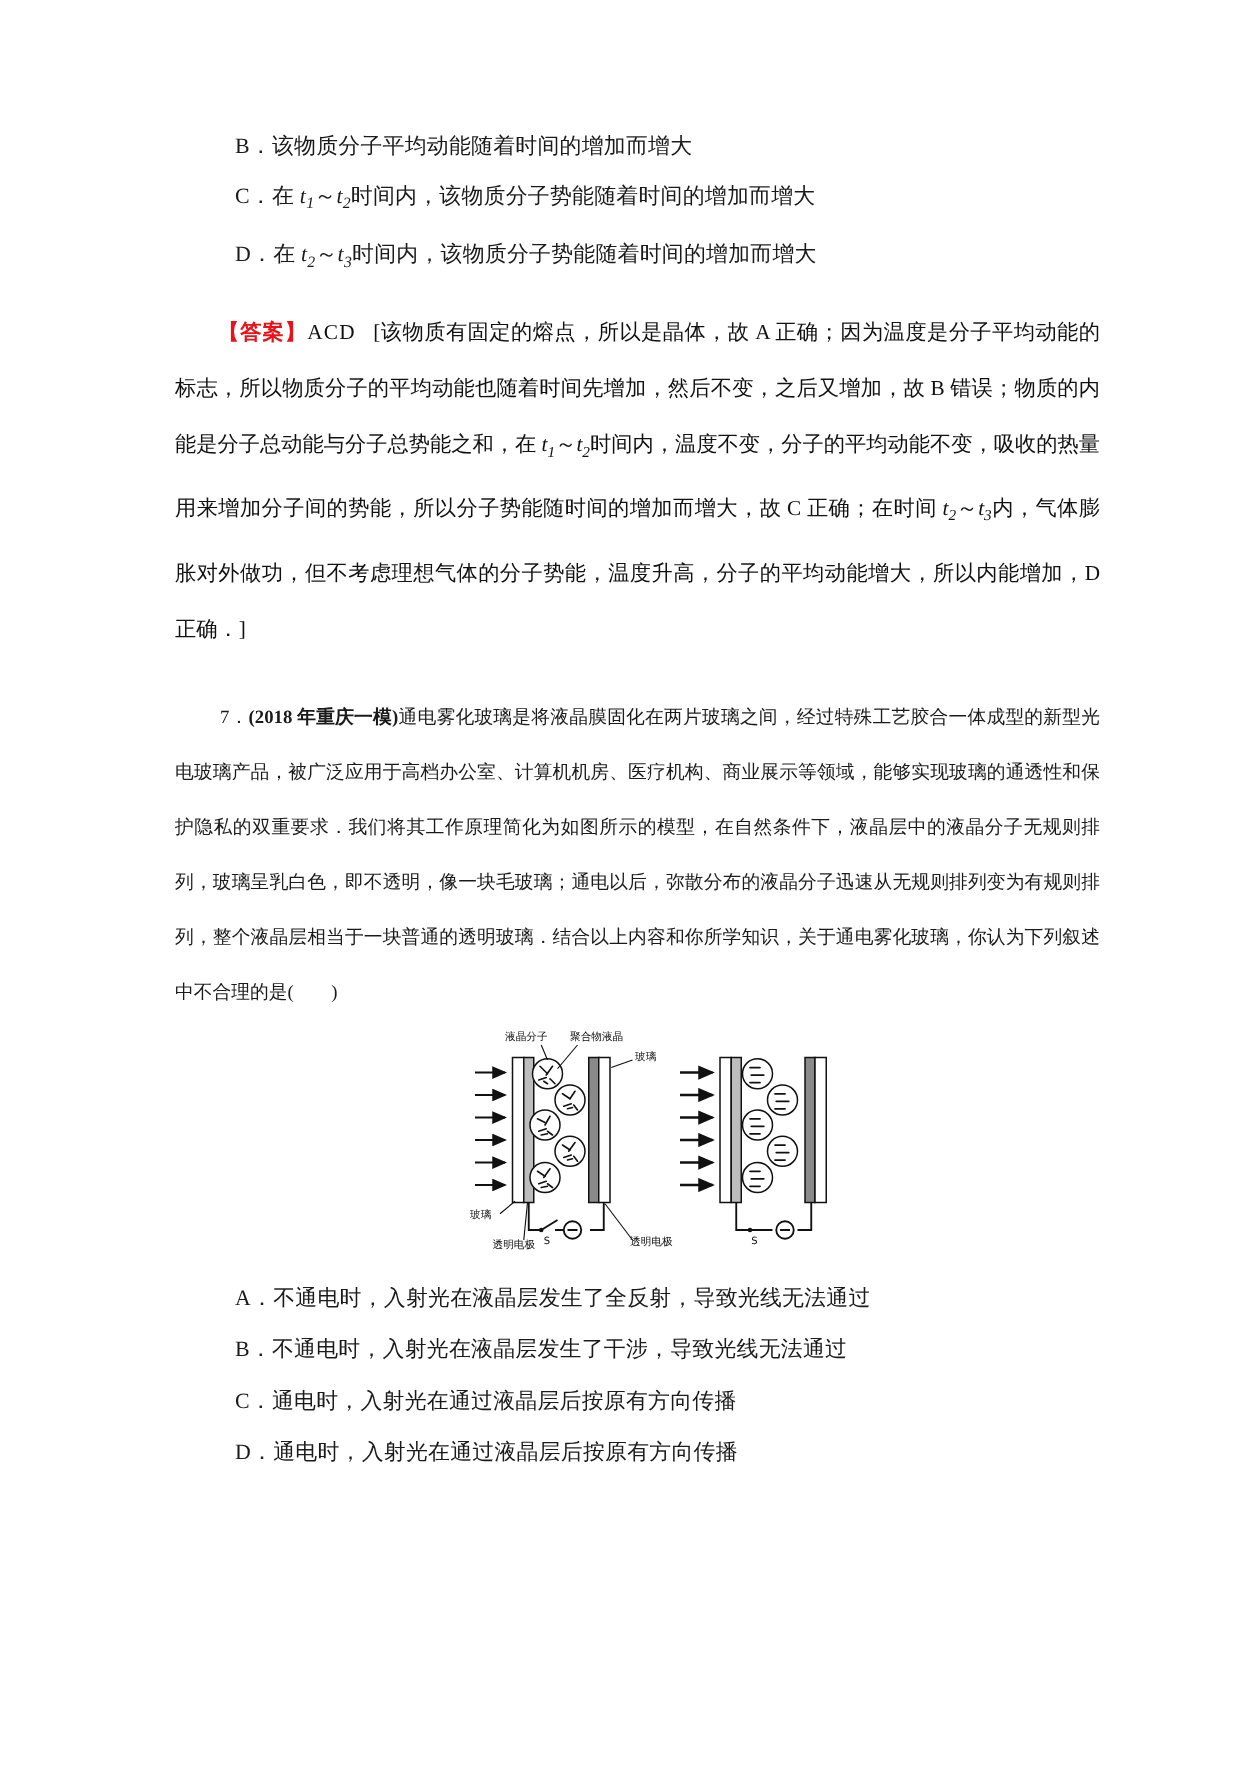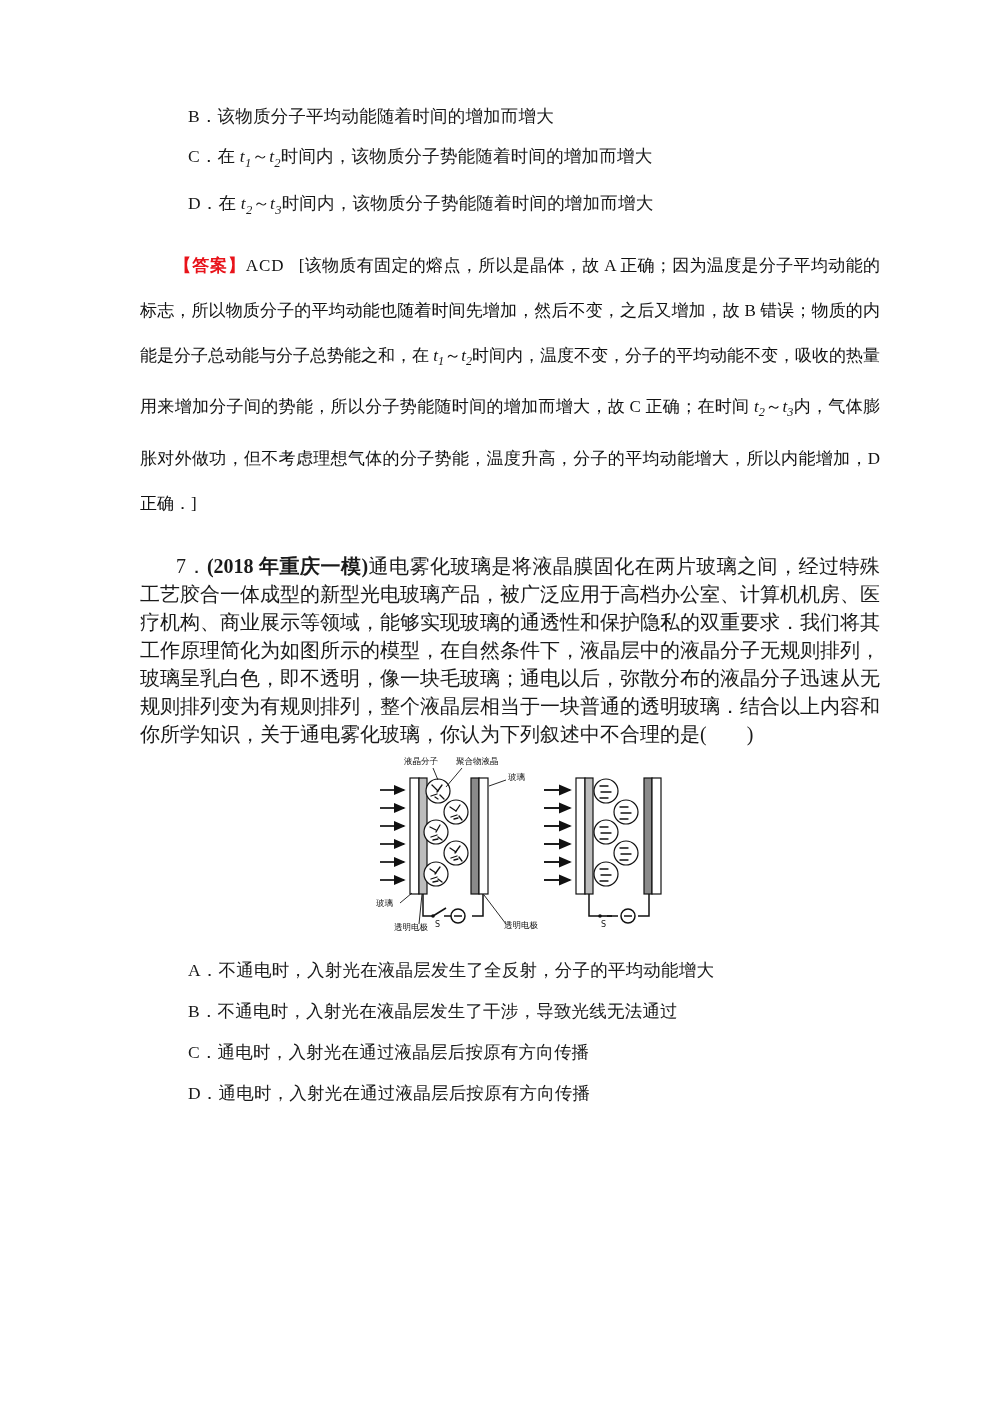--- a/index.html
+++ b/index.html
@@ -73,22 +73,22 @@
     font-family: "Liberation Serif", serif;
     letter-spacing: 1px;
   }
   .ans-gap {
     display: inline-block;
     width: 14px;
   }
 
   
   .stem {
-    font-size: 20px;
-    line-height: 28px;
+    font-size: 15px;
+    line-height: 44px;
     text-align: justify;
     text-justify: inter-ideograph;
     margin-top: 26px;
   }
   .stem .qnum {
     margin-left: 36px;
     font-family: "Liberation Serif", serif;
   }
   .src {
     font-weight: 700;
@@ -289,21 +289,21 @@
         <span class="fig-label" style="left:80px; top:2px;">聚合物液晶</span>
         <span class="fig-label" style="left:132px; top:18px;">玻璃</span>
         <span class="fig-label" style="left:0px;  top:144px;">玻璃</span>
         <span class="fig-label" style="left:18px; top:168px;">透明电极</span>
         <span class="fig-label" style="left:128px;top:166px;">透明电极</span>
       </div>
     </div>
 
     <div class="opts-list">
       <div class="opt-line">
-        <span class="opt-letter">A</span><span>．</span><span class="cn">不通电时，入射光在液晶层发生了全反射，分子的平均动能增大</span>
+        <span class="opt-letter">A</span><span>．</span><span class="cn">不通电时，入射光在液晶层发生了全反射，导致光线无法通过</span>
       </div>
       <div class="opt-line">
         <span class="opt-letter">B</span><span>．</span><span class="cn">不通电时，入射光在液晶层发生了干涉，导致光线无法通过</span>
       </div>
       <div class="opt-line">
         <span class="opt-letter">C</span><span>．</span><span class="cn">通电时，入射光在通过液晶层后按原有方向传播</span>
       </div>
       <div class="opt-line">
         <span class="opt-letter">D</span><span>．</span><span class="cn">通电时，入射光在通过液晶层后按原有方向传播</span>
       </div>

